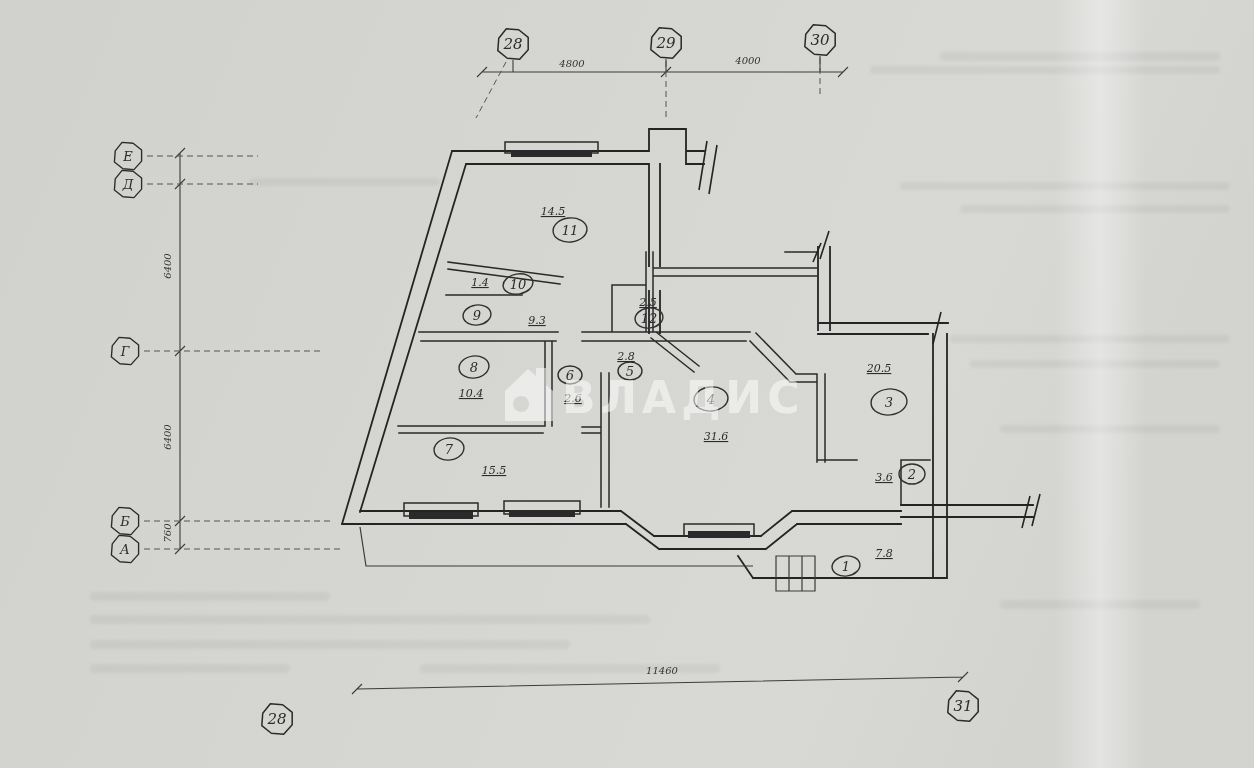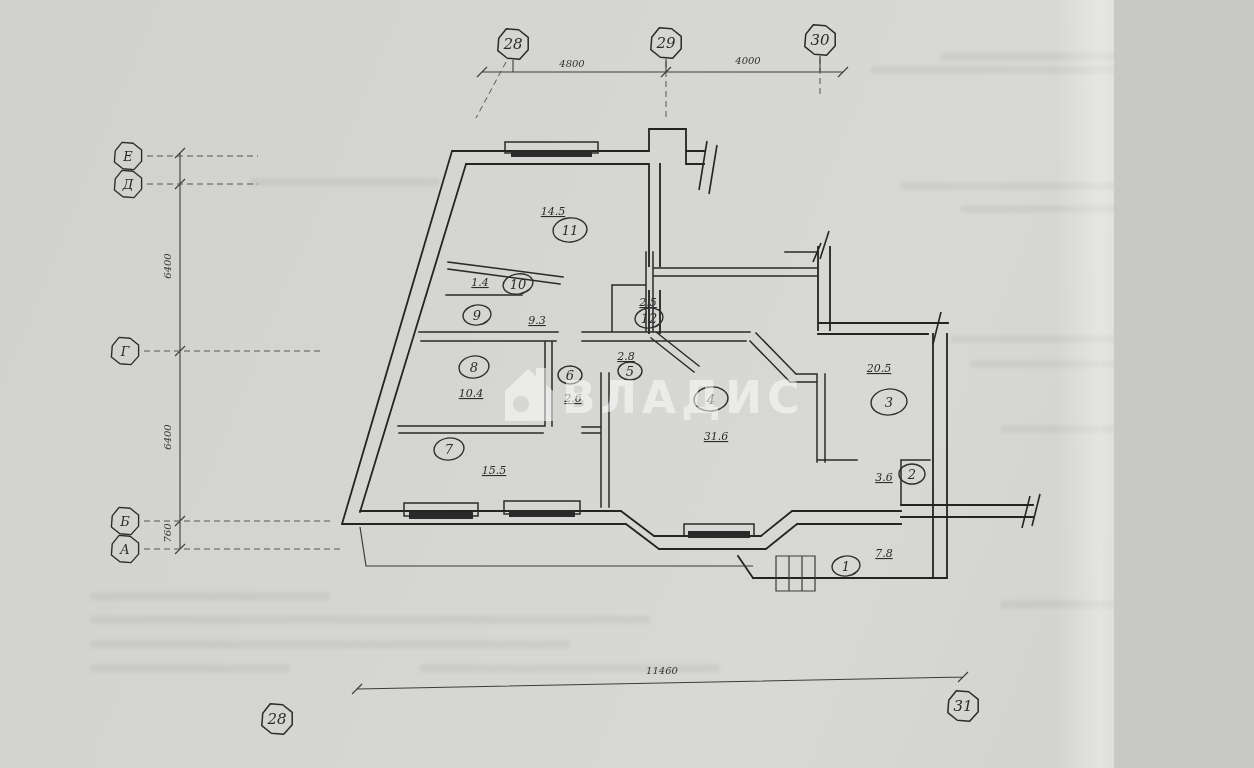--- a/index.html
+++ b/index.html
@@ -1,16 +1,16 @@
 <!DOCTYPE html>
 <html><head>
 <meta charset="utf-8">
 <style>
   html,body{margin:0;padding:0;background:#c8c9c5;}
-  .page{position:relative;width:1114px;height:768px;overflow:hidden;
+  .page{position:relative;width:1254px;height:768px;overflow:hidden;
         font-family:"DejaVu Sans",sans-serif;}
   svg{display:block;}
   .w{stroke:#242424;stroke-width:1.8;fill:none;stroke-linecap:square;}
   .w2{stroke:#2a2a2a;stroke-width:1.5;fill:none;stroke-linecap:square;}
   .thin{stroke:#3a3a3a;stroke-width:1.2;fill:none;}
   .brk{stroke:#242424;stroke-width:1.6;fill:none;}
   .dim{stroke:#3c3c3c;stroke-width:1.1;fill:none;}
   .dash{stroke:#555;stroke-width:1;fill:none;stroke-dasharray:6 4;}
   .oct{stroke:#2b2b2b;stroke-width:1.6;fill:none;stroke-linejoin:round;}
   .bub{font:15px "DejaVu Serif",serif;font-style:italic;fill:#2b2b2b;text-anchor:middle;}

